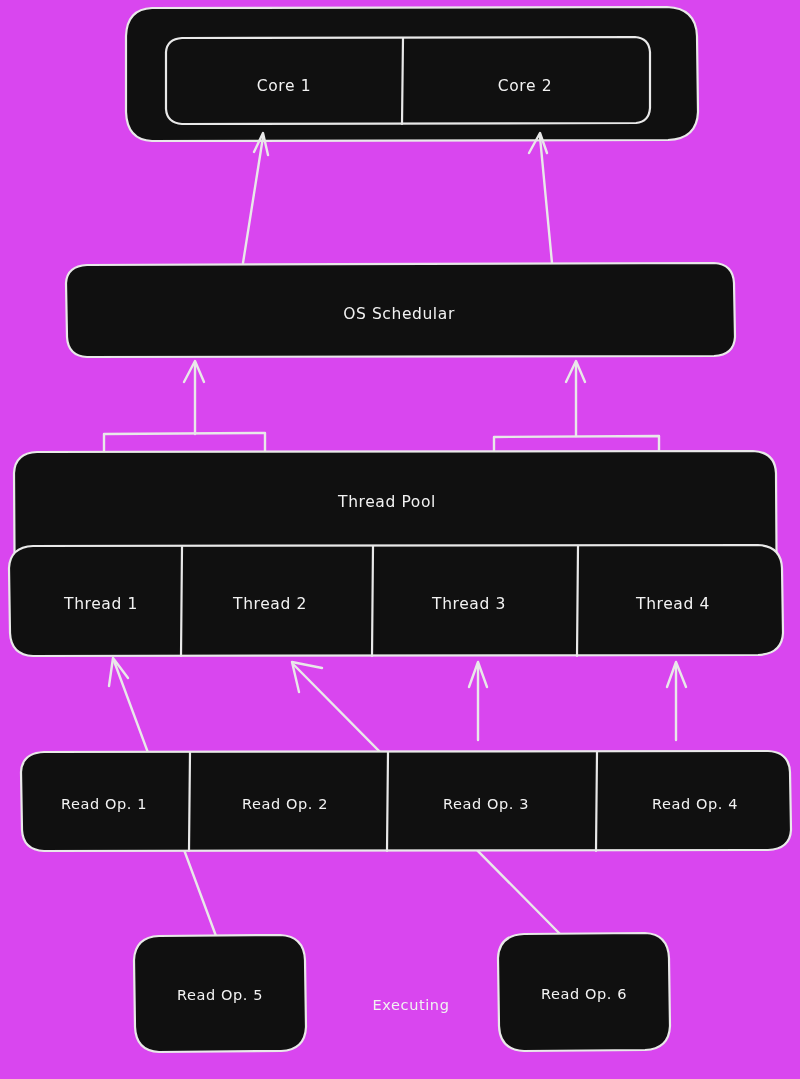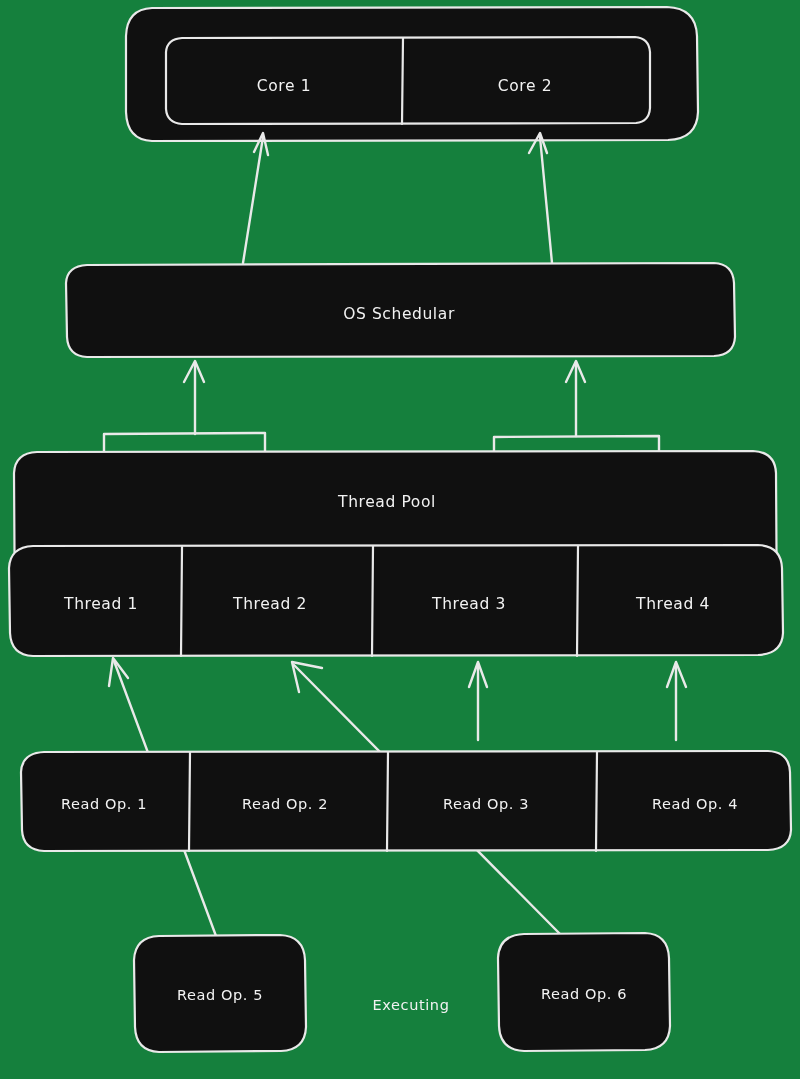--- a/index.html
+++ b/index.html
@@ -11,21 +11,21 @@
   body {
     width: 800px;
     height: 1079px;
     overflow: hidden;
     font-family: "DejaVu Sans", sans-serif;
   }
   #diagram-root {
     position: relative;
     width: 800px;
     height: 1079px;
-    background: #15803d;
+    background: #d946ef;
   }
   svg#diagram {
     display: block;
     width: 800px;
     height: 1079px;
   }
   .shape {
     fill: #101010;
     stroke: #e9e9e9;
     stroke-width: 2.2;

